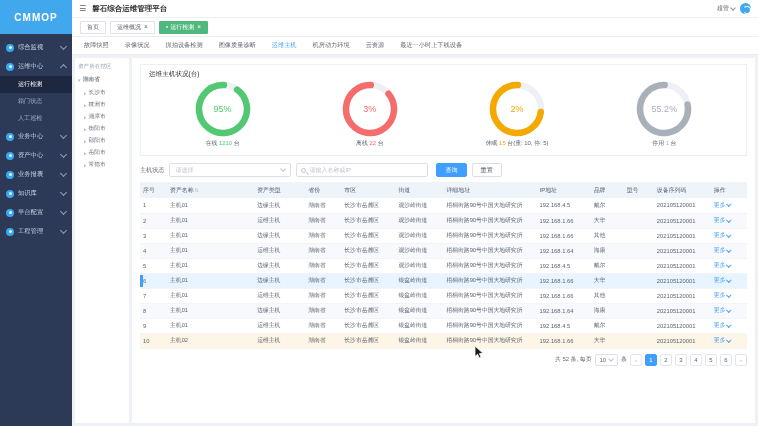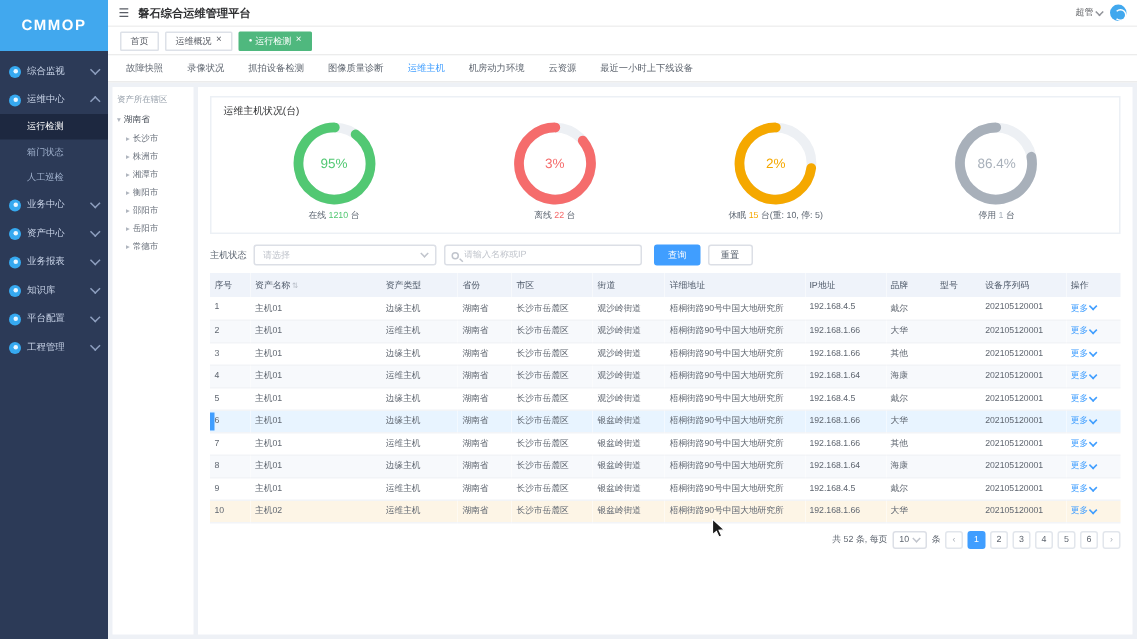--- a/index.html
+++ b/index.html
@@ -257,21 +257,21 @@
                 <div class="ring-wrap"><svg width="56" height="56" viewBox="0 0 56 56">
                     <circle cx="28" cy="28" r="24" fill="none" stroke="#edf0f4" stroke-width="6.5"></circle>
                     <circle cx="28" cy="28" r="24" fill="none" stroke="#f5a800" stroke-width="6.5" stroke-linecap="round" stroke-dasharray="110.1 150.8" transform="rotate(7.2 28 28)"></circle>
                   </svg><div class="pct" style="color:#f5a800">2%</div></div>
                 <div class="donut-label">休眠 <b style="color:#f5a800">15</b> 台(重: 10, 停: 5)</div>
               </div>
               <div class="donut">
                 <div class="ring-wrap"><svg width="56" height="56" viewBox="0 0 56 56">
                     <circle cx="28" cy="28" r="24" fill="none" stroke="#edf0f4" stroke-width="6.5"></circle>
                     <circle cx="28" cy="28" r="24" fill="none" stroke="#a8b0ba" stroke-width="6.5" stroke-linecap="round" stroke-dasharray="117.6 150.8" transform="rotate(-10.8 28 28)"></circle>
-                  </svg><div class="pct" style="color:#a8b0ba">86.4%</div></div>
+                  </svg><div class="pct" style="color:#a8b0ba">55.2%</div></div>
                 <div class="donut-label">停用 <b style="color:#a8b0ba">1</b> 台</div>
               </div>
             </div>
         </div>
 
         <div class="filterbar">
           <span class="f-label">主机状态</span>
           <div class="f-select">
             <span class="grow">请选择</span>
             <span class="sel-caret"></span>

